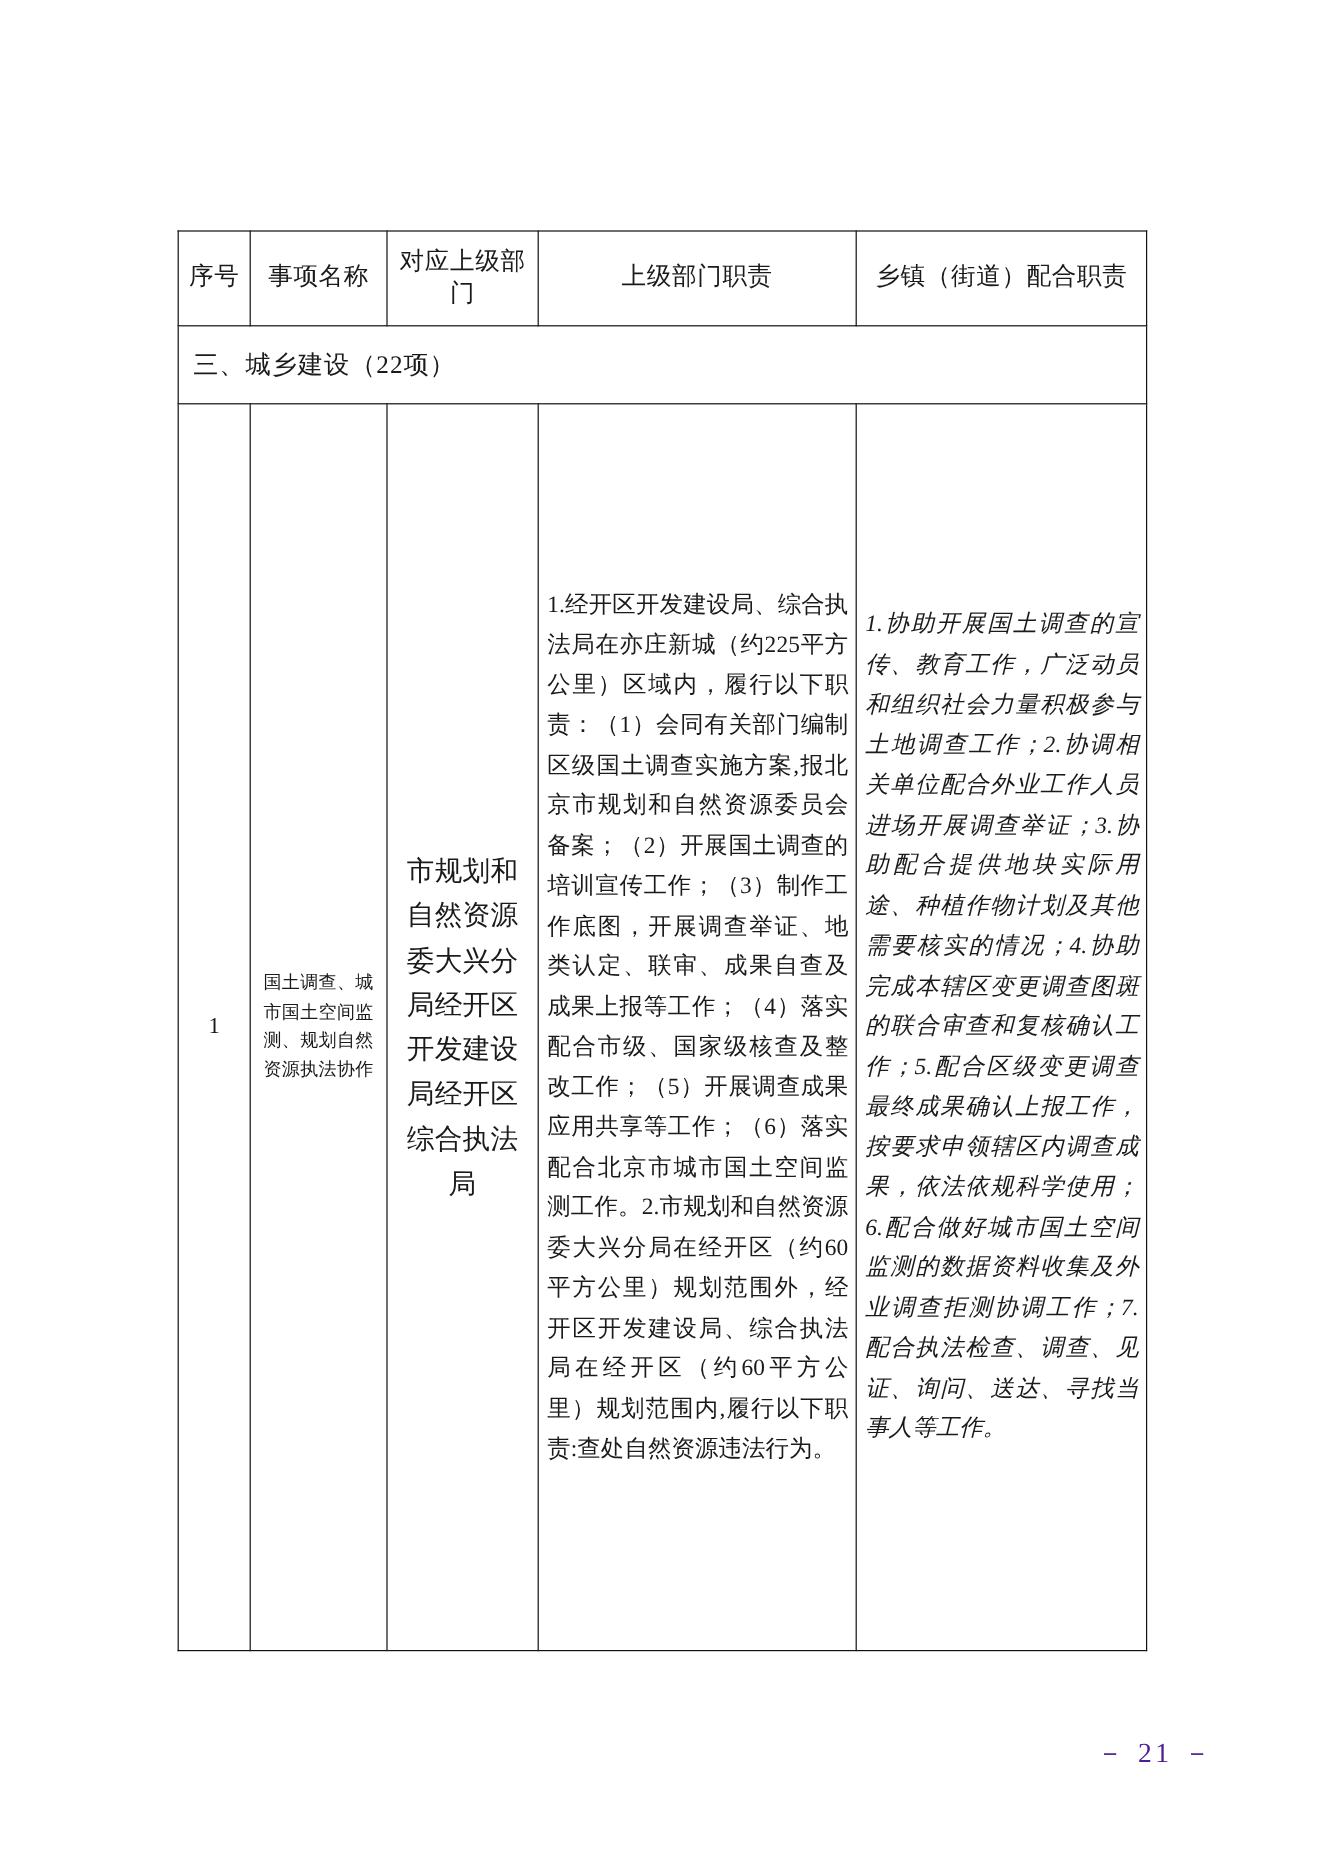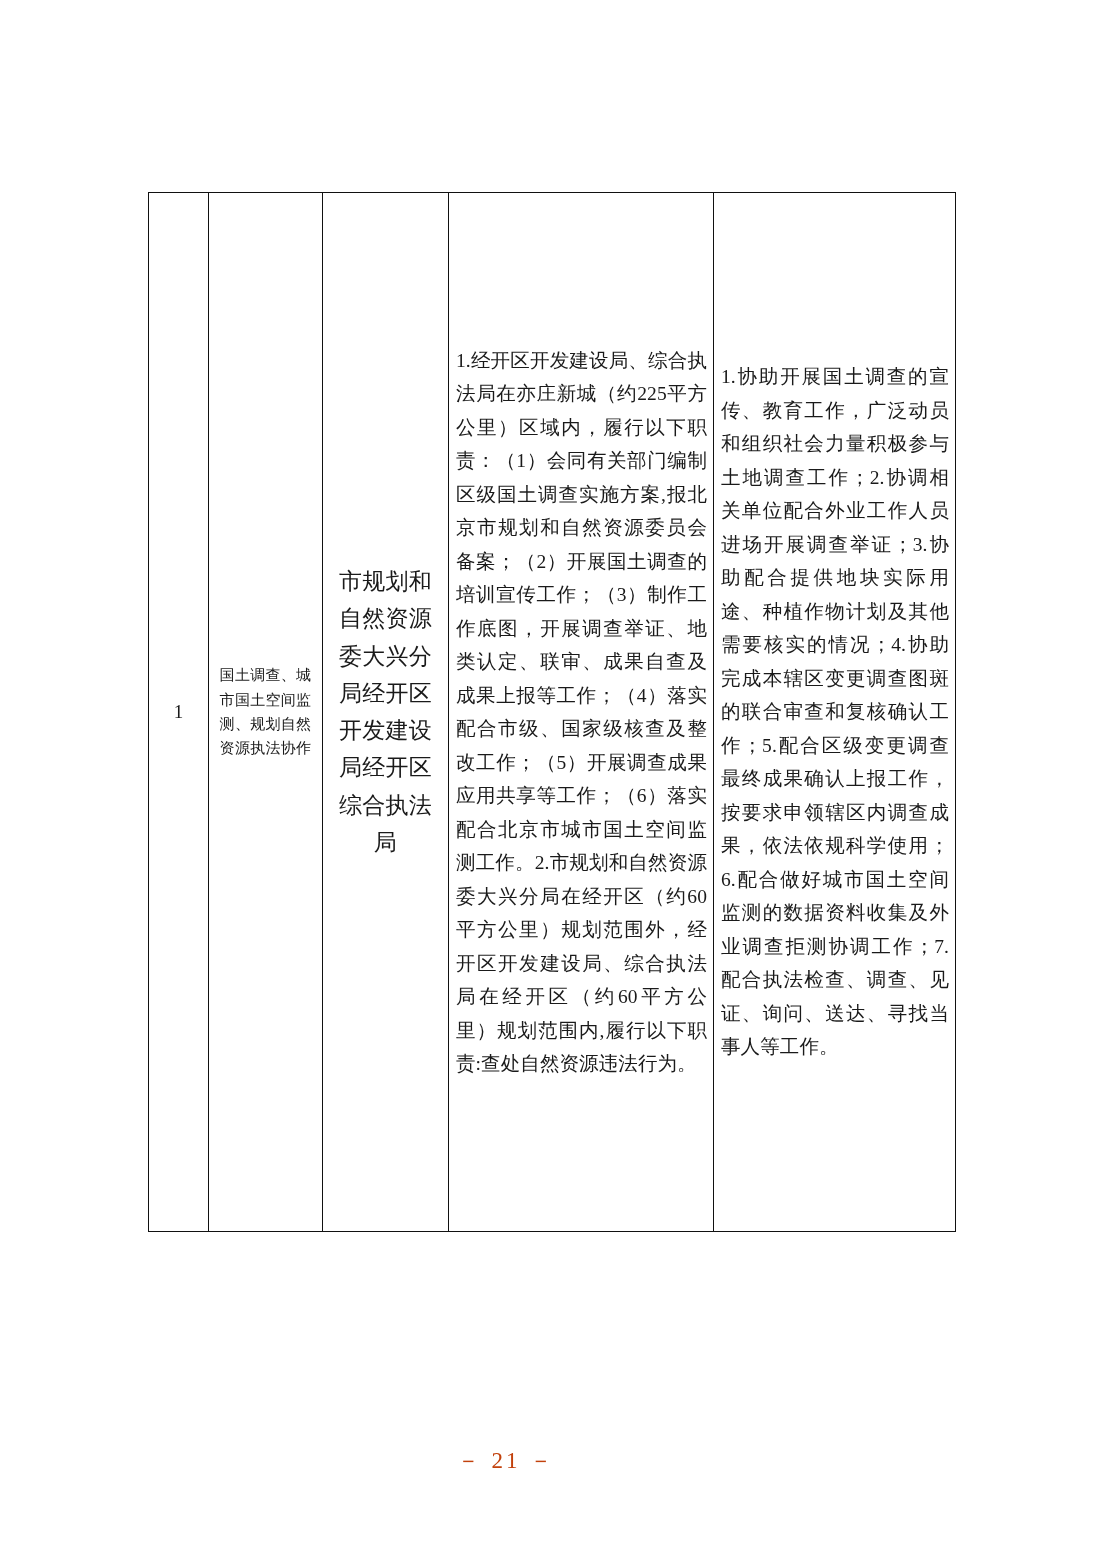--- a/index.html
+++ b/index.html
@@ -105,50 +105,61 @@
     line-height: 33.5px;
     letter-spacing: 0.1px;
     text-align: justify;
     text-justify: inter-ideograph;
   }
   td.col-duty .para-block {
     padding: 0 6px 0 7px;
   }
   td.col-coop .para-block {
     padding: 0 6px 0 7px;
+    font-style: italic;
   }
 
   
   .page-number {
     position: absolute;
     left: 0;
     top: 1445px;
     width: 1012px;
-    text-align: center;
+    text-align: right;
     font-size: 23px;
     letter-spacing: 3px;
     font-family: "Liberation Serif", "DejaVu Serif", serif;
-    color: #c2410c;
+    color: #4c1d95;
   }
 </style>
 </head>
 <body>
 
 <div class="page">
 
   <table class="doc-table">
     <colgroup>
       <col class="c1">
         <col class="c2">
         <col class="c3">
         <col class="c4">
         <col class="c5">
     </colgroup>
     <tbody>
+      <tr class="header-row">
+        <td>序号</td>
+        <td>事项名称</td>
+        <td>对应上级部门</td>
+        <td>上级部门职责</td>
+        <td>乡镇（街道）配合职责</td>
+      </tr>
 
+      <tr class="section-row">
+        <td colspan="5">三、城乡建设（22项）</td>
+      </tr>
 
       <tr class="body-row">
         <td class="col-seq">1</td>
         <td class="col-name">
           <div class="vtext">国土调查、城市国土空间监测、规划自然资源执法协作</div>
         </td>
         <td class="col-dept">
           <div class="vtext">市规划和自然资源委大兴分局经开区开发建设局经开区综合执法局</div>
         </td>
         <td class="col-duty">

